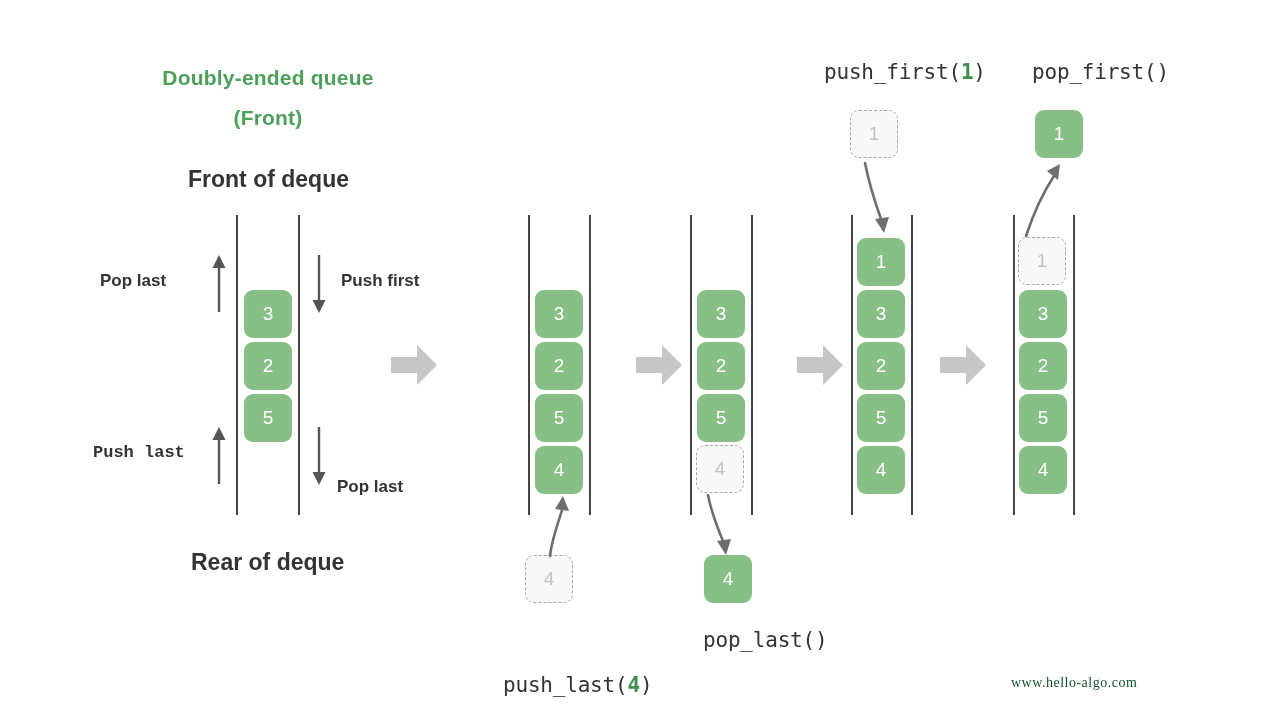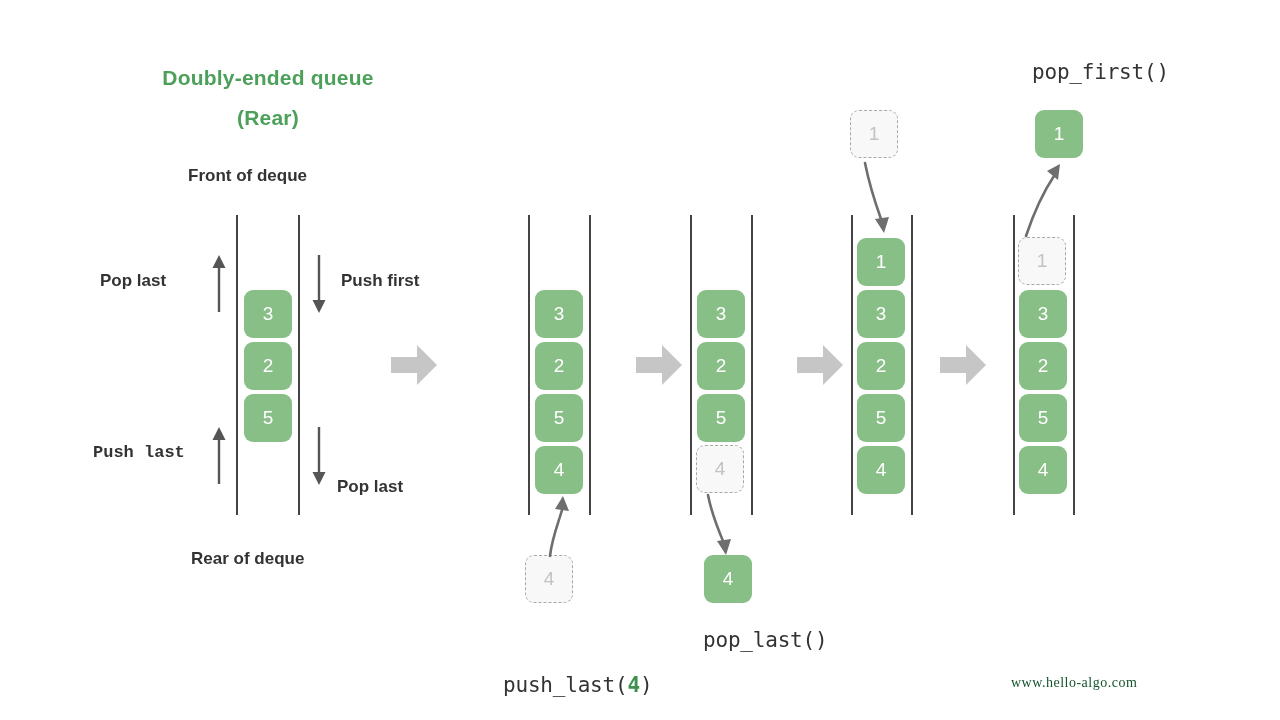--- a/index.html
+++ b/index.html
@@ -32,21 +32,21 @@
     font-weight: bold;
     font-size: 21px;
     line-height: 1.9;
     letter-spacing: 0.2px;
   }
   .title span { display: block; }
   .hdr-label {
     position: absolute;
     color: #333333;
     font-weight: bold;
-    font-size: 17px;
+    font-size: 23px;
     white-space: nowrap;
   }
   .front-label { left: 188px; top: 166px; }
   .rear-label  { left: 191px; top: 549px; }
 
   .op-label {
     position: absolute;
     color: #333333;
     font-weight: bold;
     font-size: 17px;
@@ -124,21 +124,21 @@
 
   svg { display: block; overflow: visible; }
 </style>
 </head>
 <body>
 
 <div class="stage">
 
   <div class="title">
     <span>Doubly-ended queue</span>
-    <span>(Rear)</span>
+    <span>(Front)</span>
   </div>
 
   <div class="hdr-label front-label">Front of deque</div>
   <div class="hdr-label rear-label">Rear of deque</div>
 
   <div class="op-label pop-first-lbl">Pop last</div>
   <div class="op-label push-first-lbl">Push first</div>
   <div class="op-label push-last-lbl">Push last</div>
   <div class="op-label pop-last-lbl">Pop last</div>
 
@@ -220,20 +220,23 @@
   <div class="cell solid" style="left:857px; top:342px;">2</div>
   <div class="cell solid" style="left:857px; top:394px;">5</div>
   <div class="cell solid" style="left:857px; top:446px;">4</div>
 
   <div class="cell ghost" style="left:850px; top:110px;">1</div>
   <svg class="thin-arrow" style="left:860px; top:163px;" width="40" height="72" viewBox="0 0 40 72">
     <path d="M5 0 C9 20, 16 42, 21 56" stroke="#6e6e6e" stroke-width="2.6" fill="none" stroke-linecap="round"></path>
     <path d="M24 70 L15 56 L29 54 Z" fill="#6e6e6e"></path>
   </svg>
 
+  <div class="mono-label lbl-push-first">
+    <span>push_first(</span><span class="num">1</span><span>)</span>
+  </div>
 
   <svg class="step-arrow" style="left:940px; top:345px;" width="46" height="40" viewBox="0 0 46 40">
     <path d="M0 12 H26 V0 L46 20 L26 40 V28 H0 Z" fill="#c6c6c6"></path>
   </svg>
 
   <div class="rail" style="left:1013px; top:215px; height:300px;"></div>
   <div class="rail" style="left:1073px; top:215px; height:300px;"></div>
 
   <div class="cell ghost" style="left:1018px; top:237px;">1</div>
   <div class="cell solid" style="left:1019px; top:290px;">3</div>

